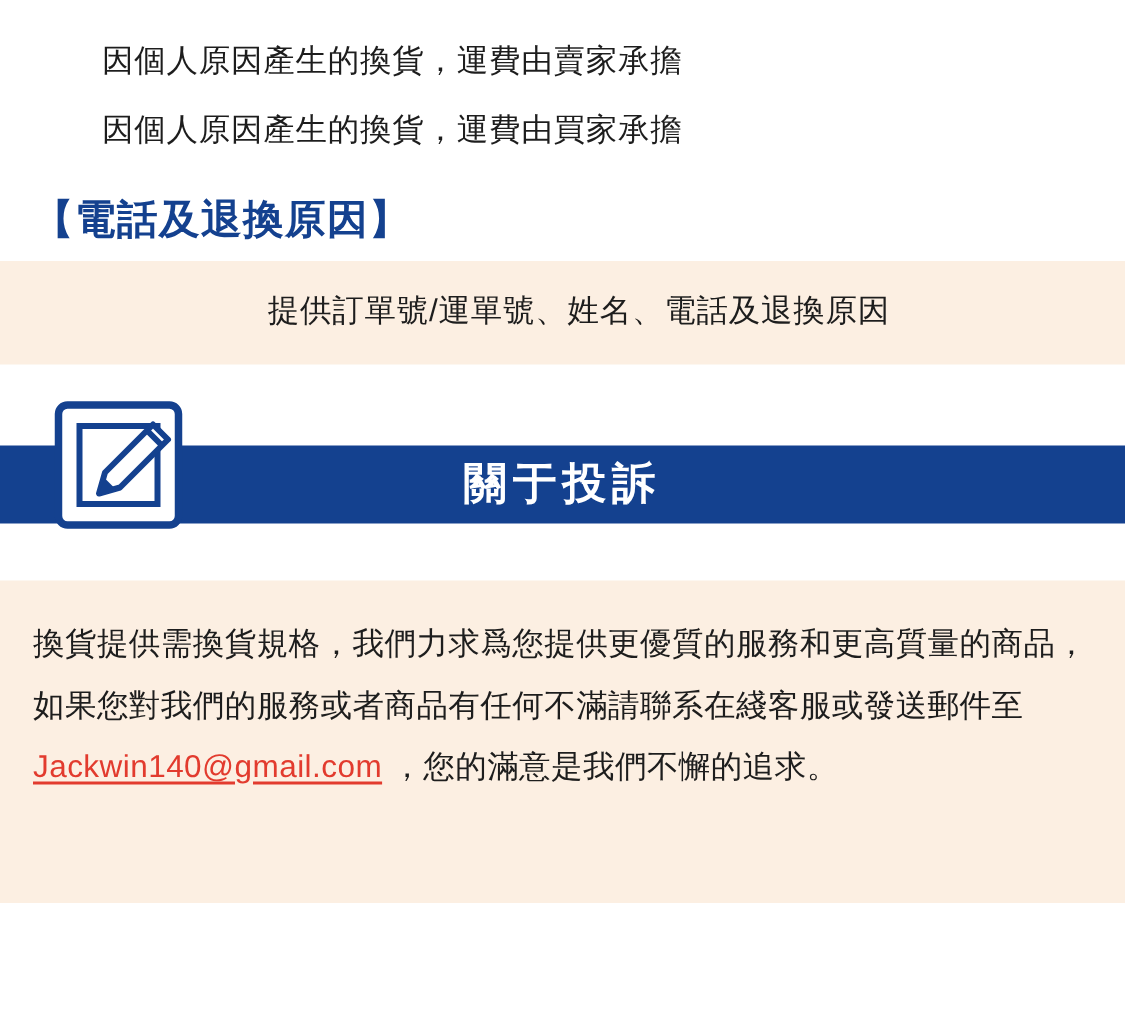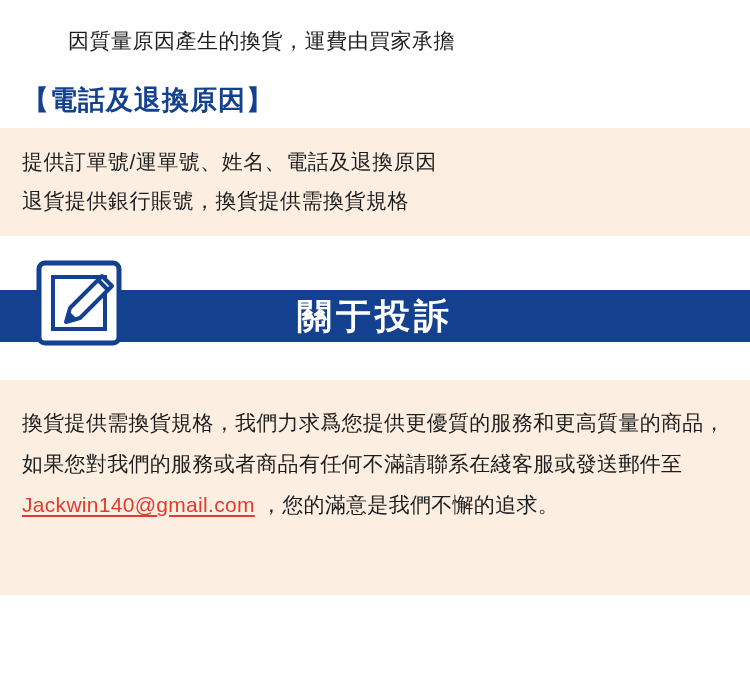--- a/index.html
+++ b/index.html
@@ -47,20 +47,21 @@
     margin-top: 10px;
     background: #fcefe2;
     padding: 14px 0 16px 0;
   }
   .note-line {
     font-size: 21px;
     line-height: 39px;
     color: #1d1d1d;
     padding-left: 22px;
     letter-spacing: 0.5px;
+    text-align: center;
   }
 
   
   .banner-wrap {
     position: relative;
     margin-top: 46px;
     height: 66px;
   }
   .banner-bar {
     position: absolute;
@@ -68,21 +69,21 @@
     right: 0;
     top: 8px;
     height: 52px;
     background: #14418f;
     display: flex;
     align-items: center;
     justify-content: center;
   }
   .banner-title {
     color: #ffffff;
-    font-size: 35px;
+    font-size: 29px;
     font-weight: bold;
     letter-spacing: 4px;
   }
   .pencil-badge {
     position: absolute;
     left: 36px;
     top: -22px;
     width: 86px;
     height: 86px;
     z-index: 3;
@@ -107,28 +108,28 @@
     text-underline-offset: 3px;
     text-align: right;
   }
 </style>
 </head>
 <body>
 
 <div class="page">
 
   <div class="top-lines">
-    <div class="top-line">因質量原因產生的換貨，運費由買家承擔</div>
+    <div class="top-line">因個人原因產生的換貨，運費由賣家承擔</div>
+    <div class="top-line">因個人原因產生的換貨，運費由買家承擔</div>
   </div>
 
   <div class="bracket-heading">【電話及退換原因】</div>
 
   <div class="note-block">
     <div class="note-line">提供訂單號/運單號、姓名、電話及退換原因</div>
-    <div class="note-line">退貨提供銀行賬號，換貨提供需換貨規格</div>
   </div>
 
   <div class="banner-wrap">
     <div class="banner-bar">
       <div class="banner-title">關于投訴</div>
     </div>
     <svg class="pencil-badge" viewBox="0 0 86 86">
       <rect x="3" y="3" width="80" height="80" rx="6" ry="6" fill="#ffffff" stroke="#14418f" stroke-width="5"></rect>
       <rect x="17" y="17" width="52" height="52" fill="none" stroke="#14418f" stroke-width="4"></rect>
       <path d="M30 62 L34 48 L66 16 L76 26 L44 58 Z" fill="#ffffff" stroke="#14418f" stroke-width="4" stroke-linejoin="round"></path>

